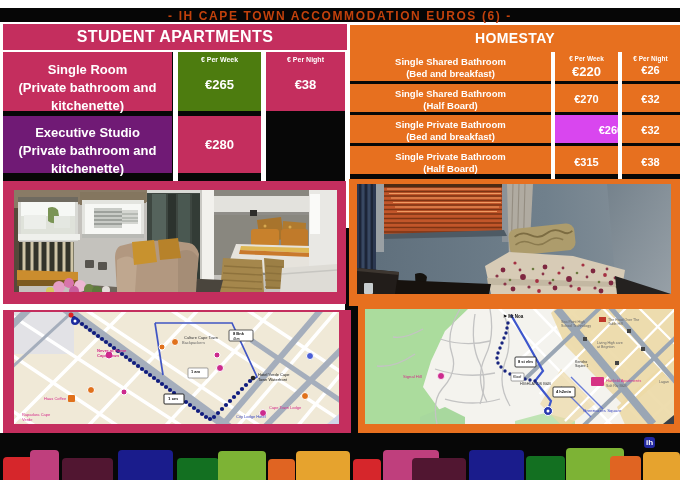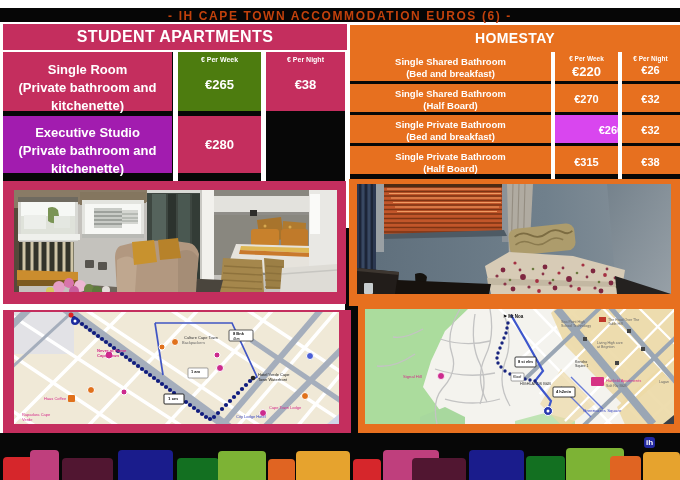--- a/index.html
+++ b/index.html
@@ -30,21 +30,21 @@
   <div class="abs wt" style="left:178px;top:52px;width:83px;height:59px;background:#4d7c0f;">
     <div style="font-size:7px;padding-top:4px;">€ Per Week</div>
     <div style="font-size:13px;padding-top:14px;">€265</div>
   </div>
 
   <div class="abs wt" style="left:266px;top:52px;width:79px;height:59px;background:#c42e5e;">
     <div style="font-size:7px;padding-top:4px;">€ Per Night</div>
     <div style="font-size:13px;padding-top:14px;">€38</div>
   </div>
 
-  <div class="abs wt" style="left:3px;top:116px;width:169px;height:57px;background:#a21caf;">
+  <div class="abs wt" style="left:3px;top:116px;width:169px;height:57px;background:#701a75;">
     <div style="font-size:13px;padding-top:8px;line-height:18px;">Executive Studio<br>(Private bathroom and<br>kitchenette)</div>
   </div>
 
   <div class="abs wt" style="left:178px;top:116px;width:83px;height:57px;background:#c42e5e;">
     <div style="font-size:13px;padding-top:21px;">€280</div>
   </div>
 
 
   <div class="abs" style="left:173px;top:52px;width:5px;height:129px;background:#ffffff;"></div>
   <div class="abs" style="left:261px;top:52px;width:5px;height:129px;background:#ffffff;"></div>

